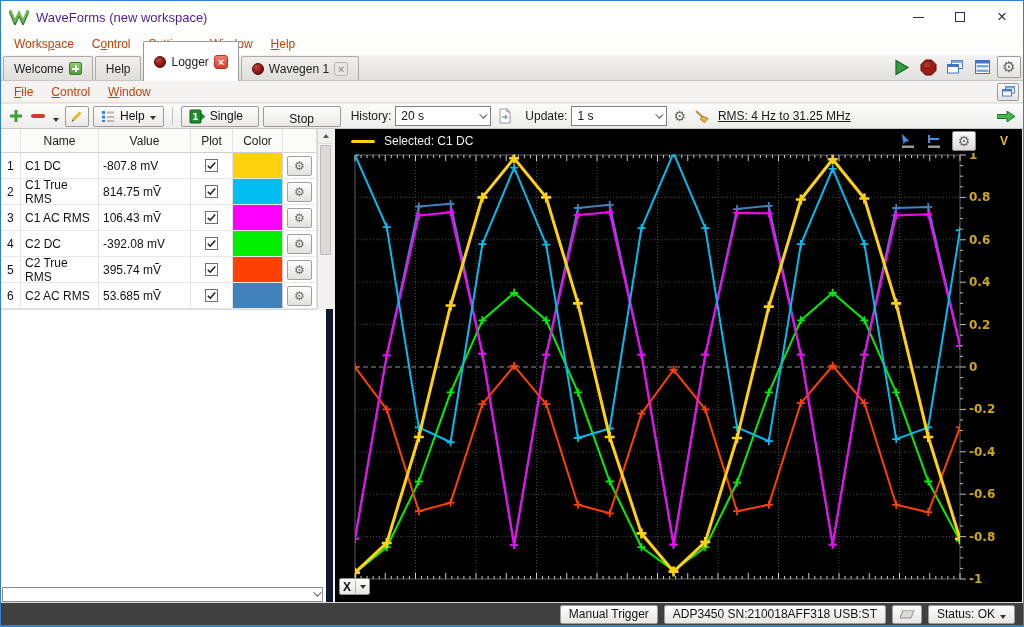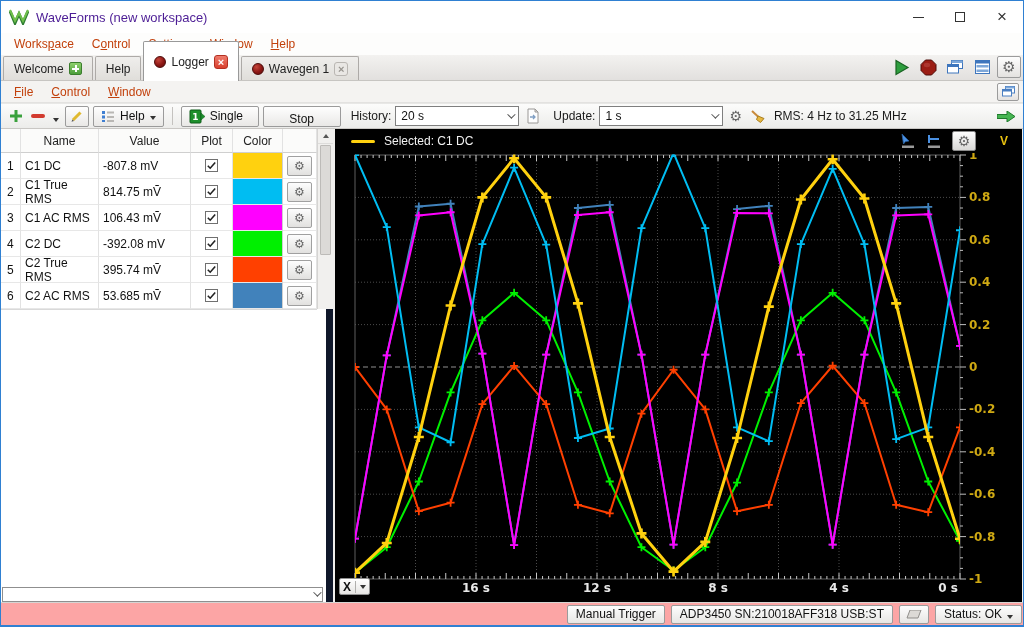--- a/index.html
+++ b/index.html
@@ -39,21 +39,21 @@
   .close-gray { width:14px; height:14px; background:#e9e7e4; border:1px solid #b9b6b2; border-radius:3px; color:#97948f; font-size:11px; line-height:12px; text-align:center; font-weight:bold; }
   .tab-actions { margin-left:auto; display:flex; align-items:center; gap:3px; padding-bottom:2px; }
   .act-btn { width:24px; height:22px; display:flex; align-items:center; justify-content:center; border:1px solid transparent; }
   .act-btn.framed { background:linear-gradient(#fdfdfd,#e4e2e0); border:1px solid #9b9b9b; border-radius:2px; }
   .mini-win-btn { width:22px; height:18px; display:flex; align-items:center; justify-content:center; background:linear-gradient(#fdfdfd,#e4e2e0); border:1px solid #9b9b9b; border-radius:2px; margin-left:auto; margin-right:4px; }
   
   .toolbar { height:26px; background:linear-gradient(#fcfcfb,#ececea); border-top:1px solid #e8e8e6; border-bottom:1px solid #c9c7c4; display:flex; align-items:center; padding:0 6px; gap:4px; }
   .tbtn { display:inline-flex; align-items:center; justify-content:center; gap:5px; background:linear-gradient(#fefefe,#e9e8e6); border:1px solid #9b9b9b; border-radius:2px; height:21px; padding:0 7px; color:#111; }
   .flat { border:none; background:none; display:inline-flex; align-items:center; justify-content:center; height:21px; padding:0 2px; }
   .sep { width:1px; height:18px; background:#c4c2bf; margin:0 4px; }
-  .combo { width:124px; height:20px; background:#fff; border:1px solid #7f7f7f; display:inline-flex; align-items:center; justify-content:space-between; padding:0 5px; }
+  .combo { width:96px; height:20px; background:#fff; border:1px solid #7f7f7f; display:inline-flex; align-items:center; justify-content:space-between; padding:0 5px; }
   .chev { width:6px; height:6px; border-right:1.4px solid #555; border-bottom:1.4px solid #555; transform:rotate(45deg) translateY(-2px); }
   .tri-down { width:0; height:0; border-left:3.5px solid transparent; border-right:3.5px solid transparent; border-top:4.5px solid #333; display:inline-block; }
   .tri-up-sm { width:0; height:0; border-left:3.5px solid transparent; border-right:3.5px solid transparent; border-bottom:4.5px solid #555; display:inline-block; }
   .gear-ch { font-family:"DejaVu Sans",sans-serif; color:#666; font-size:14px; line-height:14px; }
   .tool-label { color:#1a1a1a; margin-left:6px; }
   
   .main { position:absolute; top:128px; left:0; width:1022px; height:474px; display:flex; }
   .left-panel { position:relative; width:332px; height:474px; background:#fff; border-right:7px solid #0f172a; }
   .grid-table { position:absolute; top:0; left:0; width:316px; display:grid; grid-template-columns:20px 78px 92px 42px 50px 34px; border-bottom:1px solid #d9d9d9; }
   .cell { height:26px; display:flex; align-items:center; border-right:1px solid #e2e2e2; border-bottom:1px solid #e7e7e7; padding:0 4px; background:#fff; overflow:hidden; }
@@ -72,21 +72,21 @@
   .legend-swatch { width:24px; height:3px; border-radius:2px; margin-right:9px; }
   .legend-text { color:#f2f2f2; font-size:12px; }
   .chart-tools { margin-left:auto; display:flex; align-items:center; gap:10px; }
   .chart-unit { color:#e8c010; font-weight:bold; font-size:12px; margin-left:14px; }
   .mini-btn-dark { width:24px; height:20px; background:linear-gradient(#fdfdfd,#d9d8d6); border:1px solid #8a8a8a; border-radius:2px; display:flex; align-items:center; justify-content:center; }
   #plot-svg { position:absolute; top:24px; left:0; }
   .xlabels { position:absolute; top:452px; left:0; right:0; height:16px; }
   .xlabel { position:absolute; transform:translateX(-50%); color:#e8e8e8; font-family:"DejaVu Sans",sans-serif; font-size:12px; font-weight:bold; white-space:nowrap; }
   .x-axis-btn { position:absolute; left:4px; top:449px; height:17px; display:inline-flex; align-items:center; background:linear-gradient(#ffffff,#e6e5e3); border:1px solid #8f8f8f; border-radius:2px; padding:0 3px; gap:4px; font-weight:bold; color:#111; }
   
-  .statusbar { position:absolute; left:0; bottom:0; width:1022px; height:23px; background:#fca5a5; border-top:1px solid #d6d5d3; display:flex; align-items:center; justify-content:flex-end; gap:6px; padding-right:1px; }
+  .statusbar { position:absolute; left:0; bottom:0; width:1022px; height:23px; background:#404040; border-top:1px solid #d6d5d3; display:flex; align-items:center; justify-content:flex-end; gap:6px; padding-right:8px; }
   .sbtn { height:19px; display:inline-flex; align-items:center; gap:5px; background:linear-gradient(#fdfdfd,#e7e6e4); border:1px solid #9b9b9b; border-radius:2px; padding:0 8px; color:#111; }
   svg { display:block; }
 </style>
 </head>
 <body>
 
 <div id="win">
 
   <div class="titlebar">
     <svg width="20" height="16" viewBox="0 0 20 16">
@@ -251,21 +251,21 @@
     </span>
     <span class="flat">
         <span class="gear-ch">⚙</span>
       </span>
     <span class="flat">
       <svg width="16" height="15" viewBox="0 0 16 15">
         <line x1="2" y1="2" x2="8.5" y2="8" stroke="#c8893a" stroke-width="2"></line>
         <polygon points="8,7 14,9.5 10.5,13.5 6.5,10.5" fill="#e6b83f" stroke="#a87c1e"></polygon>
       </svg>
     </span>
-    <span class="tool-label" style="margin-left:2px;">RMS: 4 Hz to 31.25 MHz</span>
+    <span class="tool-label" style="margin-left:2px;text-decoration:underline;">RMS: 4 Hz to 31.25 MHz</span>
     <span style="flex:1"></span>
     <span class="flat">
       <svg width="18" height="11" viewBox="0 0 18 11">
         <polygon points="0,3.5 10,3.5 10,0 18,5.5 10,11 10,7.5 0,7.5" fill="#46b552" stroke="#1f7a2c" stroke-width="1"></polygon>
       </svg>
     </span>
   </div>
 
   <div class="main">
     <div class="left-panel">
@@ -707,27 +707,20 @@
           </g>
           <g clip-path="url(#plotclip)">
             <polyline points="20,2 51.76250000000002,74.08 83.82749999999999,274.41999999999996 115.59,289.26 147.35250000000002,91.04 179.115,14.720000000000011 211.18,91.67600000000002 242.94249999999997,285.02 274.705,275.48 306.46750000000003,75.14 338.53249999999997,-0.12000000000000188 370.29499999999996,75.14 402.05749999999995,274.41999999999996 433.81999999999994,288.20000000000005 465.885,91.04 497.6475,15.779999999999989 529.41,91.04 561.1725,286.08000000000004 593.2375,274.41999999999996 625,77.25999999999999" fill="none" stroke="#00bdf2" stroke-width="2" stroke-linejoin="round"></polyline>
             <path d="M16,2 L24,2 M20,-2 L20,6 M47.76250000000002,74.08 L55.76250000000002,74.08 M51.76250000000002,70.08 L51.76250000000002,78.08 M79.82749999999999,274.41999999999996 L87.82749999999999,274.41999999999996 M83.82749999999999,270.41999999999996 L83.82749999999999,278.41999999999996 M111.59,289.26 L119.59,289.26 M115.59,285.26 L115.59,293.26 M143.35250000000002,91.04 L151.35250000000002,91.04 M147.35250000000002,87.04 L147.35250000000002,95.04 M175.115,14.720000000000011 L183.115,14.720000000000011 M179.115,10.720000000000011 L179.115,18.720000000000013 M207.18,91.67600000000002 L215.18,91.67600000000002 M211.18,87.67600000000002 L211.18,95.67600000000002 M238.94249999999997,285.02 L246.94249999999997,285.02 M242.94249999999997,281.02 L242.94249999999997,289.02 M270.705,275.48 L278.705,275.48 M274.705,271.48 L274.705,279.48 M302.46750000000003,75.14 L310.46750000000003,75.14 M306.46750000000003,71.14 L306.46750000000003,79.14 M334.53249999999997,-0.12000000000000188 L342.53249999999997,-0.12000000000000188 M338.53249999999997,-4.120000000000002 L338.53249999999997,3.879999999999998 M366.29499999999996,75.14 L374.29499999999996,75.14 M370.29499999999996,71.14 L370.29499999999996,79.14 M398.05749999999995,274.41999999999996 L406.05749999999995,274.41999999999996 M402.05749999999995,270.41999999999996 L402.05749999999995,278.41999999999996 M429.81999999999994,288.20000000000005 L437.81999999999994,288.20000000000005 M433.81999999999994,284.20000000000005 L433.81999999999994,292.20000000000005 M461.885,91.04 L469.885,91.04 M465.885,87.04 L465.885,95.04 M493.6475,15.779999999999989 L501.6475,15.779999999999989 M497.6475,11.779999999999989 L497.6475,19.779999999999987 M525.41,91.04 L533.41,91.04 M529.41,87.04 L529.41,95.04 M557.1725,286.08000000000004 L565.1725,286.08000000000004 M561.1725,282.08000000000004 L561.1725,290.08000000000004 M589.2375,274.41999999999996 L597.2375,274.41999999999996 M593.2375,270.41999999999996 L593.2375,278.41999999999996 M621,77.25999999999999 L629,77.25999999999999 M625,73.25999999999999 L625,81.25999999999999 " stroke="#00bdf2" stroke-width="1.8" fill="none"></path>
           </g>
           <g clip-path="url(#plotclip)">
             <polyline points="20,419.64 51.76250000000002,389.96000000000004 83.82749999999999,283.96000000000004 115.59,152.51999999999998 147.35250000000002,44.39999999999999 179.115,5.180000000000003 211.18,44.39999999999999 242.94249999999997,150.39999999999998 274.705,283.96000000000004 306.46750000000003,380.42 338.53249999999997,418.58 370.29499999999996,388.9 402.05749999999995,285.02 433.81999999999994,153.58 465.885,46.519999999999996 497.6475,6.240000000000004 529.41,45.459999999999994 561.1725,150.39999999999998 593.2375,283.96000000000004 625,385.72" fill="none" stroke="#ffd10f" stroke-width="3" stroke-linejoin="round"></polyline>
             <path d="M15,419.64 L25,419.64 M20,414.64 L20,424.64 M46.76250000000002,389.96000000000004 L56.76250000000002,389.96000000000004 M51.76250000000002,384.96000000000004 L51.76250000000002,394.96000000000004 M78.82749999999999,283.96000000000004 L88.82749999999999,283.96000000000004 M83.82749999999999,278.96000000000004 L83.82749999999999,288.96000000000004 M110.59,152.51999999999998 L120.59,152.51999999999998 M115.59,147.51999999999998 L115.59,157.51999999999998 M142.35250000000002,44.39999999999999 L152.35250000000002,44.39999999999999 M147.35250000000002,39.39999999999999 L147.35250000000002,49.39999999999999 M174.115,5.180000000000003 L184.115,5.180000000000003 M179.115,0.18000000000000327 L179.115,10.180000000000003 M206.18,44.39999999999999 L216.18,44.39999999999999 M211.18,39.39999999999999 L211.18,49.39999999999999 M237.94249999999997,150.39999999999998 L247.94249999999997,150.39999999999998 M242.94249999999997,145.39999999999998 L242.94249999999997,155.39999999999998 M269.705,283.96000000000004 L279.705,283.96000000000004 M274.705,278.96000000000004 L274.705,288.96000000000004 M301.46750000000003,380.42 L311.46750000000003,380.42 M306.46750000000003,375.42 L306.46750000000003,385.42 M333.53249999999997,418.58 L343.53249999999997,418.58 M338.53249999999997,413.58 L338.53249999999997,423.58 M365.29499999999996,388.9 L375.29499999999996,388.9 M370.29499999999996,383.9 L370.29499999999996,393.9 M397.05749999999995,285.02 L407.05749999999995,285.02 M402.05749999999995,280.02 L402.05749999999995,290.02 M428.81999999999994,153.58 L438.81999999999994,153.58 M433.81999999999994,148.58 L433.81999999999994,158.58 M460.885,46.519999999999996 L470.885,46.519999999999996 M465.885,41.519999999999996 L465.885,51.519999999999996 M492.6475,6.240000000000004 L502.6475,6.240000000000004 M497.6475,1.2400000000000038 L497.6475,11.240000000000004 M524.41,45.459999999999994 L534.41,45.459999999999994 M529.41,40.459999999999994 L529.41,50.459999999999994 M556.1725,150.39999999999998 L566.1725,150.39999999999998 M561.1725,145.39999999999998 L561.1725,155.39999999999998 M588.2375,283.96000000000004 L598.2375,283.96000000000004 M593.2375,278.96000000000004 L593.2375,288.96000000000004 M620,385.72 L630,385.72 M625,380.72 L625,390.72 " stroke="#ffd10f" stroke-width="2.6" fill="none"></path>
           </g>
         </svg>
-      <div class="xlabels" id="xlabels">
-          <div class="xlabel" style="left: 141px;">16 s</div>
-          <div class="xlabel" style="left: 262px;">12 s</div>
-          <div class="xlabel" style="left: 383px;">8 s</div>
-          <div class="xlabel" style="left: 504px;">4 s</div>
-          <div class="xlabel" style="left: 613px;">0 s</div>
-        </div>
       <span class="x-axis-btn">
         <span>X</span>
         <span style="width:1px;height:12px;background:#b0afad;"></span>
         <span class="tri-down"></span>
       </span>
     </div>
   </div>
 
   <div class="statusbar">
     <span class="sbtn">

